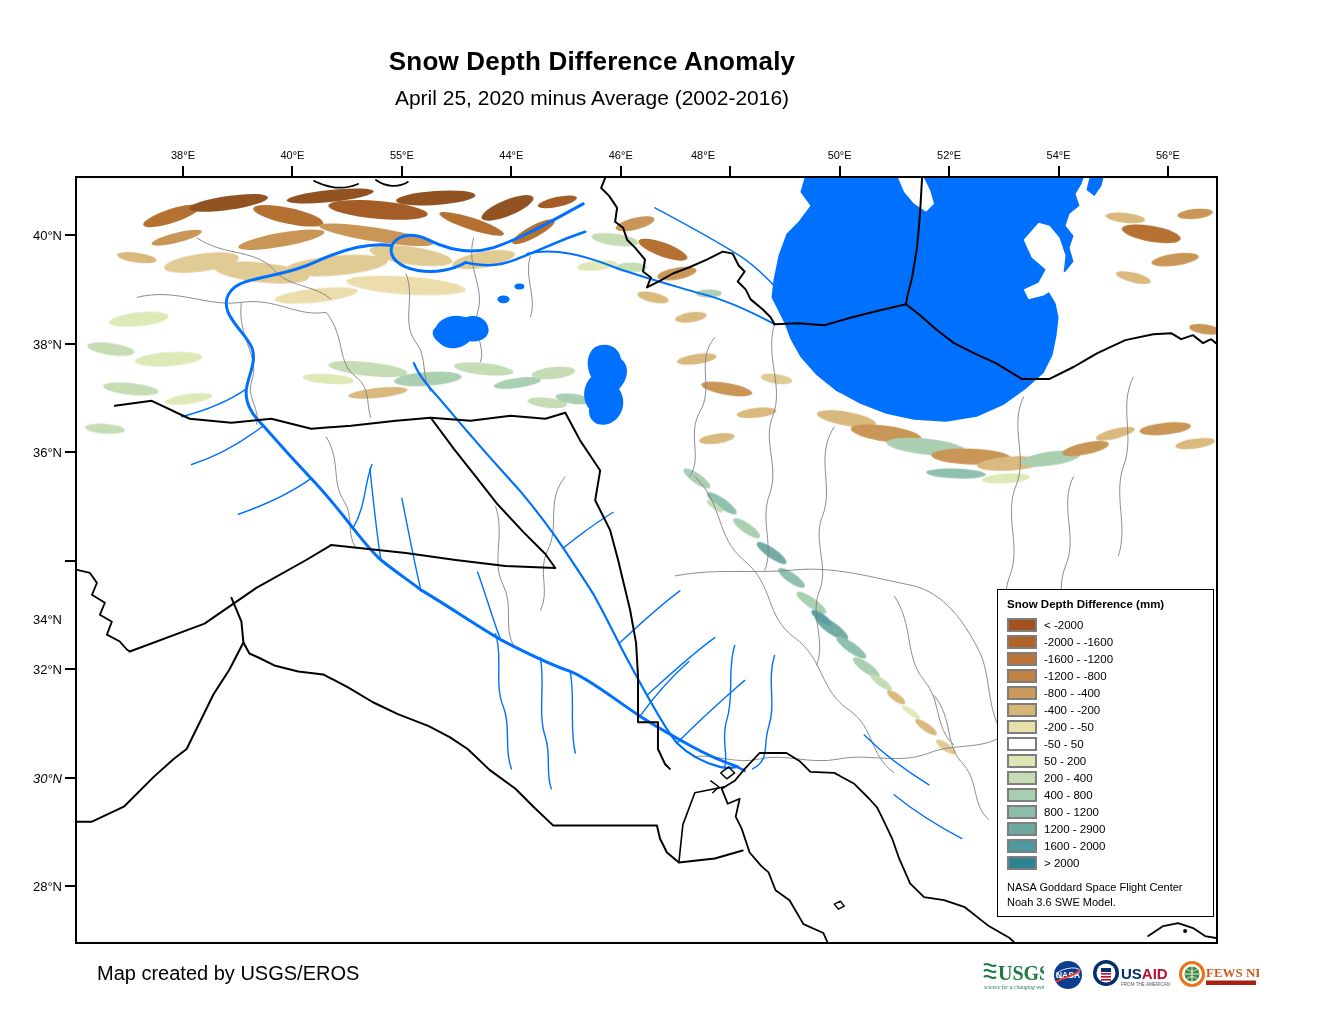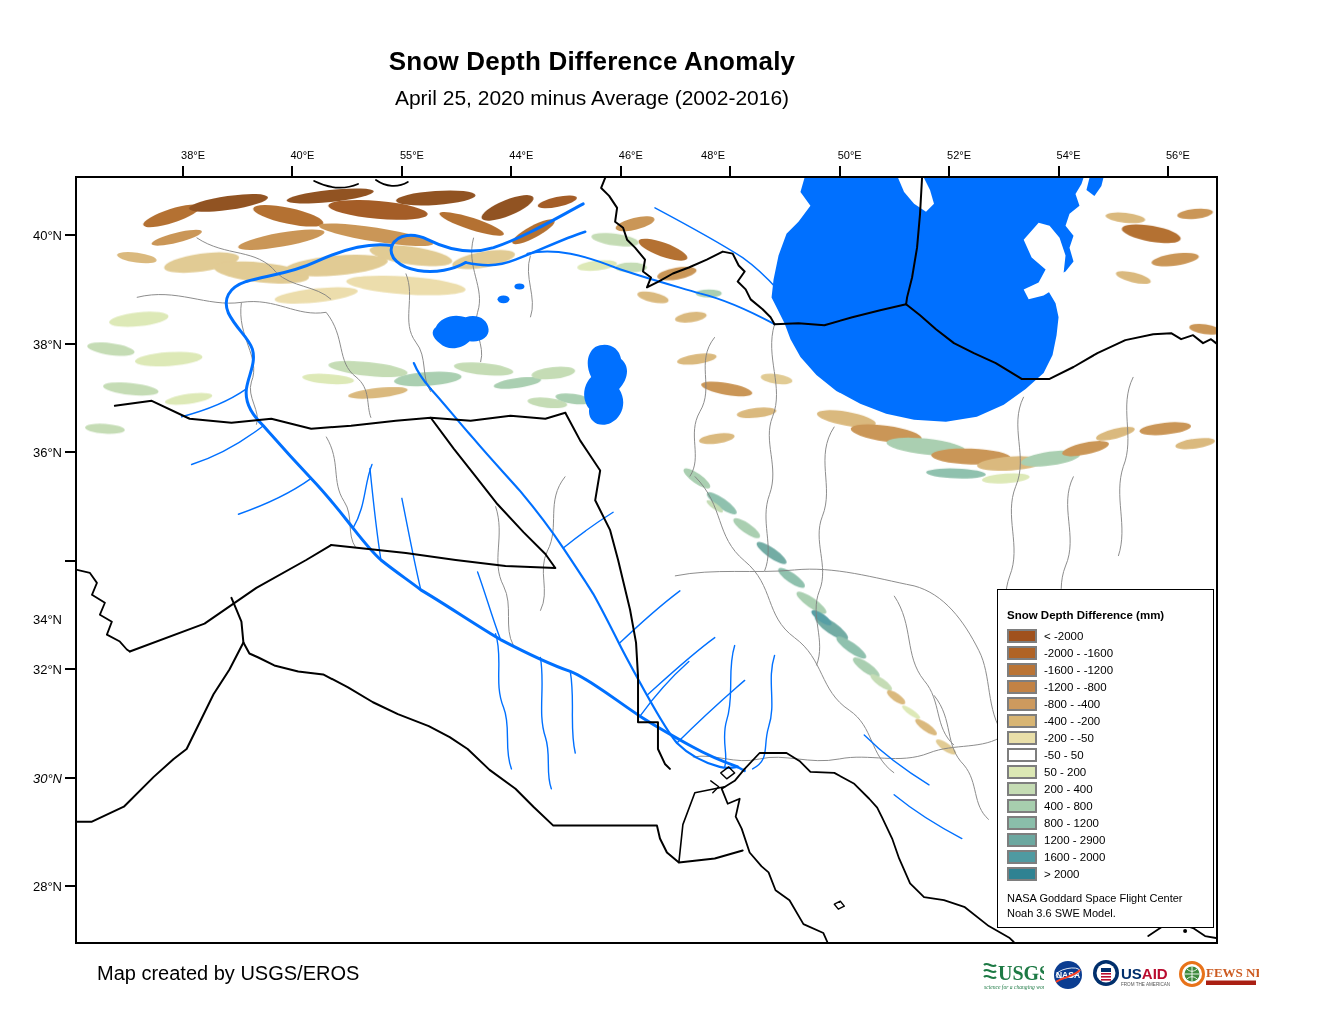--- a/index.html
+++ b/index.html
@@ -13,28 +13,28 @@
   .map-subtitle{font-size:21px;color:#000;margin:9px 0 0 0;font-weight:normal;}
 
   #map-frame{
     position:absolute;left:75px;top:176px;width:1139px;height:764px;
     border:2px solid #000;background:#fff;
   }
   #map-svg{position:absolute;left:0;top:0;}
 
   
   .tick-top{position:absolute;width:2px;height:10px;background:#000;top:166px;}
-  .tick-top-label{position:absolute;top:149px;width:44px;margin-left:-22px;text-align:right;font-size:11px;color:#000;}
+  .tick-top-label{position:absolute;top:149px;width:44px;margin-left:-22px;text-align:center;font-size:11px;color:#000;}
   .tick-left{position:absolute;width:10px;height:2px;background:#000;left:65px;}
   .tick-left-label{position:absolute;left:22px;width:40px;text-align:right;font-size:13px;color:#000;}
 
   
   #legend{
     position:absolute;left:920px;top:411px;width:199px;height:313px;
-    background:#fff;border:1px solid #000;padding:18px 7px 6px 9px;z-index:5;
+    background:#fff;border:1px solid #000;padding:7px 7px 6px 9px;z-index:5;
   }
   .legend-title{font-size:11.5px;font-weight:bold;margin:1px 0 6px 0;}
   .legend-row{display:flex;align-items:center;height:17px;}
   .swatch{width:26px;height:10px;border:2px solid #7E7E7E;margin-right:7px;flex:0 0 auto;}
   .legend-label{font-size:11.5px;color:#000;white-space:nowrap;}
   .legend-note{font-size:11px;color:#000;margin-top:9px;line-height:1.35;}
 
   .credit{position:absolute;left:97px;top:962px;font-size:20px;color:#000;}
 
   

